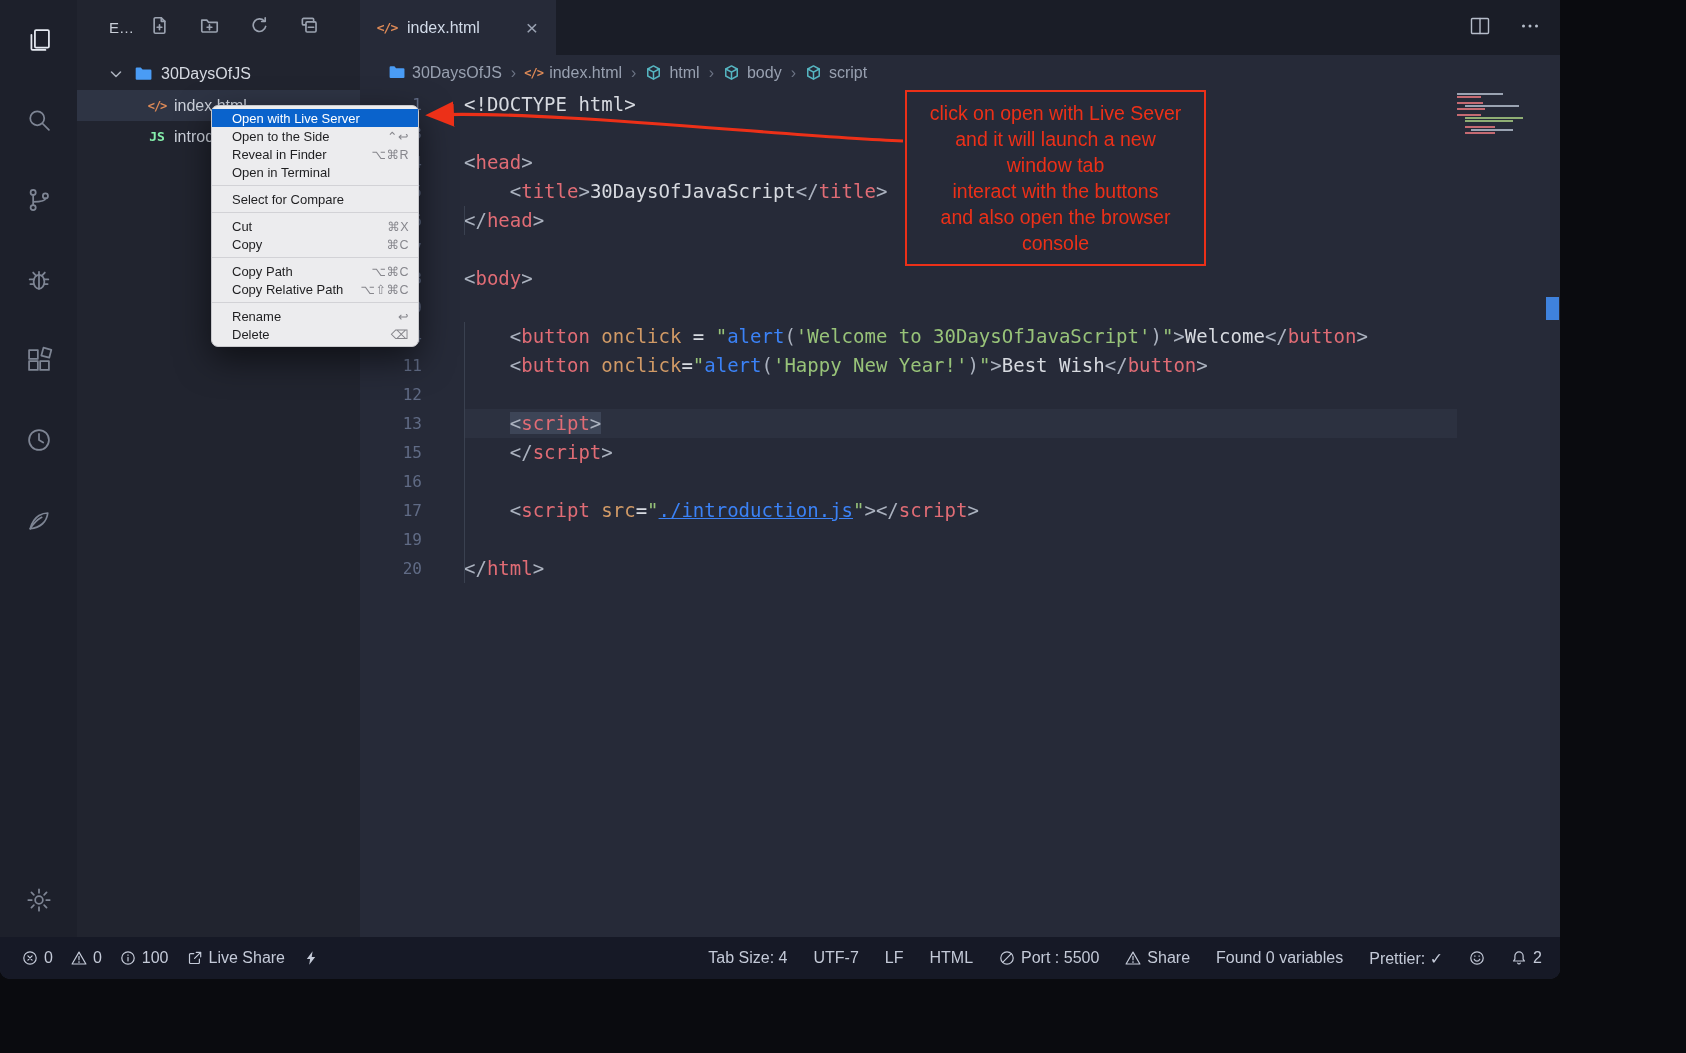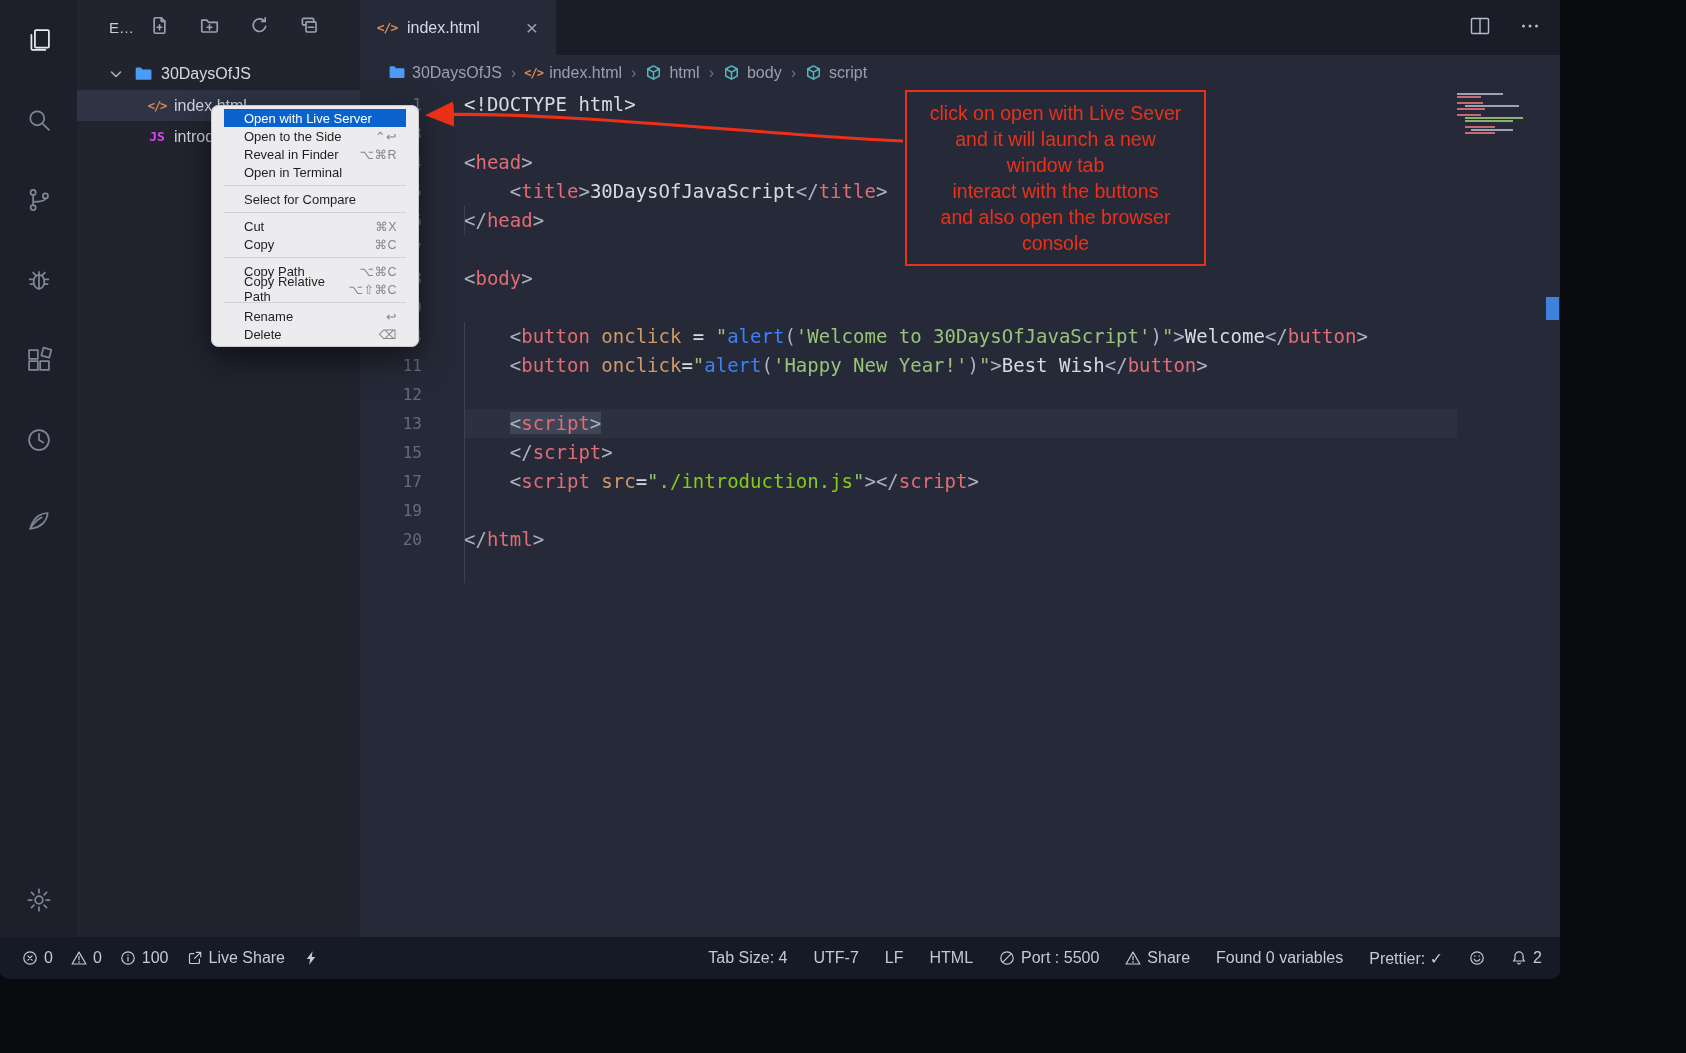--- a/index.html
+++ b/index.html
@@ -25,21 +25,21 @@
   .sb-header{height:55px;display:flex;align-items:center;padding-left:32px;flex-shrink:0}
   .sb-title{color:#c9ced8;font-size:15px}
   .sb-actions{display:flex;gap:31px;margin-left:16px;color:#9ba2b0}
   .sb-action .icon{width:19px;height:19px}
   .tree{margin-top:2px}
   .tree-root{height:33px;display:flex;align-items:center;padding-left:30px;gap:9px;color:#d6dae2;font-size:16px}
   .tree-root .icon{width:18px;height:18px;color:#aab0bc}
   .tree-file{height:31px;display:flex;align-items:center;padding-left:72px;gap:9px;color:#ccd1db;font-size:16px}
   .tree-file.selected{background:#2e3444}
   .code-glyph{color:#de8a57;font-family:"DejaVu Sans Mono",monospace;font-weight:bold;font-size:12px;letter-spacing:-1px;white-space:nowrap}
-  .js-glyph{color:#d946ef;font-family:"DejaVu Sans Mono",monospace;font-weight:bold;font-size:13px}
+  .js-glyph{color:#86efac;font-family:"DejaVu Sans Mono",monospace;font-weight:bold;font-size:13px}
   .x-glyph{font-size:21px;line-height:1}
 
   
   .editor{flex:1;background:#262a38;position:relative;display:flex;flex-direction:column;min-width:0}
   .tab-bar{height:55px;background:#1a1d27;display:flex;position:relative;flex-shrink:0}
   .tab{width:196px;background:#262a38;display:flex;align-items:center;padding:0 14px 0 17px;gap:10px;font-size:16px;color:#d2dbe9}
   .tab .icon{width:20px;height:20px}
   .tab .code-glyph{font-size:13px}
   .tab-label{flex:1}
   .tab-close{margin-left:auto;color:#9aa2b2;display:flex}
@@ -55,40 +55,40 @@
   .code-area{flex:1;position:relative;font-family:"DejaVu Sans Mono",monospace;font-size:19px;overflow:hidden}
   .guide{position:absolute;width:1px;background:#3a4150}
   .g1{left:104px;top:116px;height:29px}
   .g2{left:104px;top:232px;height:261px}
   .code-line{display:flex;height:29px;line-height:29px;padding-right:103px}
   .line-number{width:62px;text-align:right;color:#606b85;font-size:16px;flex-shrink:0}
   .line-content{margin-left:42px;white-space:pre;flex:1;color:#d7dae0}
   .code-line.current .line-content{background:#2c3140}
   .tok-w{color:#d7dae0}.tok-p{color:#abb2bf}.tok-tag{color:#e06c75}.tok-attr{color:#d19a66}
   .tok-str{color:#98c379}.tok-fn{color:#3b82f6}.tok-obj{color:#d7dae0}
-  .tok-link{color:#84cc16;}
+  .tok-link{color:#3b82f6;text-decoration:underline}
   .tok-hl{background:#3d4557}
 
   .minimap{position:absolute;top:92px;right:15px;width:88px}
   .mm-row{height:3px;display:flex;align-items:center}
   .mm-bar{height:2px;display:inline-block}
   .overview-dec{position:absolute;top:297px;right:1px;width:13px;height:23px;background:#3f82dd}
 
   
   .status-bar{position:absolute;left:0;right:0;bottom:0;height:42px;background:#161926;display:flex;align-items:center;justify-content:space-between;color:#c4cad8;font-size:16px;padding:0 18px 0 22px}
   .sb-left,.sb-right{display:flex;align-items:center}
   .sb-left{gap:18px}
   .sb-right{gap:26px}
   .sb-item{display:flex;align-items:center;gap:6px;white-space:nowrap}
   .sb-item .icon{width:16px;height:16px}
   .sb-item .icon svg{stroke-width:1.2}
   .sb-text:empty{display:none}
 
   
-  .context-menu{position:absolute;left:211px;top:105px;width:208px;background:#ececee;border:1px solid #c9c9cd;border-radius:7px;box-shad ow:0 12px 34px rgba(0,0,0,.55);box-shadow:0 12px 34px rgba(0,0,0,.55);padding:3px 12px;font-size:13px;color:#1f1f21;z-index:10}
+  .context-menu{position:absolute;left:211px;top:105px;width:208px;background:#ececee;border:1px solid #c9c9cd;border-radius:7px;box-shad ow:0 12px 34px rgba(0,0,0,.55);box-shadow:0 12px 34px rgba(0,0,0,.55);padding:3px 0;font-size:13px;color:#1f1f21;z-index:10}
   .menu-item{height:18px;display:flex;align-items:center;padding:0 9px 0 20px}
   .menu-item.selected{background:#0a63cc;color:#fff}
   .menu-shortcut{margin-left:auto;color:#86868c;font-size:12.5px;letter-spacing:.5px}
   .menu-item.selected .menu-shortcut{color:#d8e6fa}
   .menu-sep{height:1px;background:#d2d2d6;margin:4px 0}
 
   
   .annotation-box{position:absolute;left:905px;top:90px;width:301px;border:2px solid #ec3018;color:#ec3018;text-align:center;font-size:19.5px;line-height:26px;padding:8px 2px;white-space:pre-line;z-index:9}
   .arrow-svg{position:absolute;left:0;top:0;width:100%;height:100%;pointer-events:none;z-index:11}
 </style>
@@ -353,20 +353,24 @@
               <span class="line-content" data-name="line-content"></span>
             </div>
             <div class="code-line current" data-name="code-line-13">
               <span class="line-number" data-name="line-number">13</span>
               <span class="line-content" data-name="line-content"><span class="tok-w">    </span><span class="tok-p tok-hl">&lt;</span><span class="tok-tag tok-hl">script</span><span class="tok-p tok-hl">&gt;</span></span>
             </div>
             <div class="code-line" data-name="code-line-15">
               <span class="line-number" data-name="line-number">15</span>
               <span class="line-content" data-name="line-content"><span class="tok-w">    </span><span class="tok-p">&lt;/</span><span class="tok-tag">script</span><span class="tok-p">&gt;</span></span>
             </div>
+            <div class="code-line" data-name="code-line-16">
+              <span class="line-number" data-name="line-number">16</span>
+              <span class="line-content" data-name="line-content"></span>
+            </div>
             <div class="code-line" data-name="code-line-17">
               <span class="line-number" data-name="line-number">17</span>
               <span class="line-content" data-name="line-content"><span class="tok-w">    </span><span class="tok-p">&lt;</span><span class="tok-tag">script</span><span class="tok-w"> </span><span class="tok-attr">src</span><span class="tok-w">=</span><span class="tok-str">"</span><span class="tok-link">./introduction.js</span><span class="tok-str">"</span><span class="tok-p">&gt;</span><span class="tok-p">&lt;/</span><span class="tok-tag">script</span><span class="tok-p">&gt;</span></span>
             </div>
             <div class="code-line" data-name="code-line-19">
               <span class="line-number" data-name="line-number">19</span>
               <span class="line-content" data-name="line-content"></span>
             </div>
             <div class="code-line" data-name="code-line-20">
               <span class="line-number" data-name="line-number">20</span>

